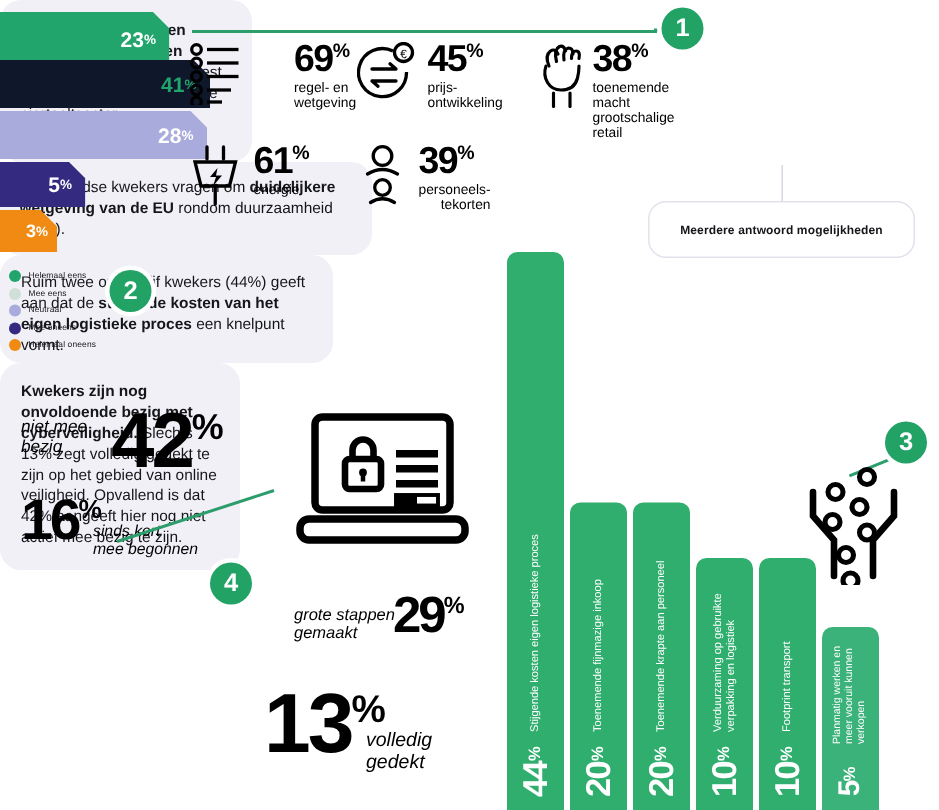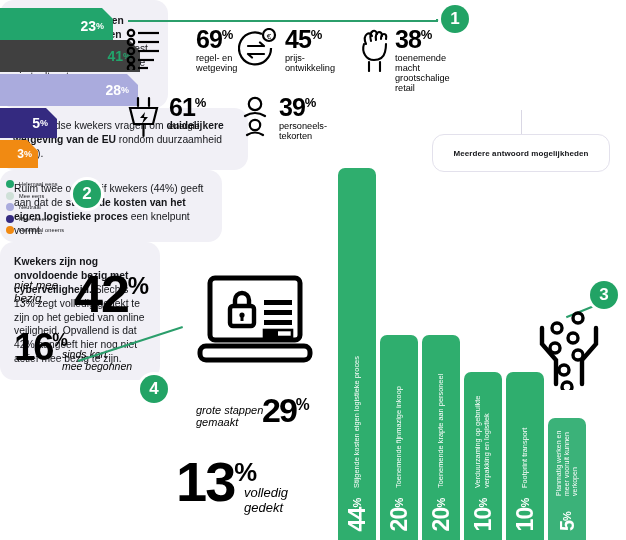--- a/index.html
+++ b/index.html
@@ -105,21 +105,21 @@
 </head>
 <body>
 
 <div id="root">
 
   <div class="abs" style="left:0; top:8px; width:150px; height:160px;">
     <div class="lbar" style="left:0; top:0; width:113px; height:36px; background:#22a56c;">
       <span>23</span>
         <span class="pct">%</span>
     </div>
-    <div class="lbar" style="left:0; top:32px; width:140px; height:32px; background:#404040; color:#22a56c;">
+    <div class="lbar" style="left:0; top:32px; width:140px; height:32px; background:#0f172a; color:#22a56c;">
       <span>41</span>
         <span class="pct">%</span>
     </div>
     <div class="lbar" style="left:0; top:66px; width:138px; height:32px; background:#aaabdd;">
       <span>28</span>
         <span class="pct">%</span>
     </div>
     <div class="lbar" style="left:0; top:100px; width:57px; height:30px; background:#342a80;">
       <span>5</span>
         <span class="pct">%</span>
@@ -245,21 +245,21 @@
         <g fill="none" stroke="#000" stroke-width="2.2" stroke-linecap="round">
           <circle cx="17" cy="8" r="6.2"></circle>
           <path d="M7 20 q10 -6 20 0"></path>
           <circle cx="17" cy="29" r="5.2"></circle>
           <path d="M9 39 q8 -5 16 0"></path>
         </g>
       </svg>
     </span>
     <span>
       <span class="big"><span>39</span><sup>%</sup></span>
-      <span class="cap" style="display:block; white-space:pre-line;">personeels-
+      <span class="cap" style="display:block; white-space:pre-line;text-align:right;">personeels-
 tekorten</span>
     </span>
   </div>
 
   <div class="callout" style="left:458px; top:2px; width:168px; height:108px; padding:14px 13px 10px 14px;">
     <span>
       <b>Ingewikkelde regel- en wetgeving, energie en inflatie</b><span> zijn de top drie meest genoemde zorgen binnen de sierteeltsector.</span>
     </span>
   </div>
   <div class="numcircle abs" style="left:441px; top:5px;">

